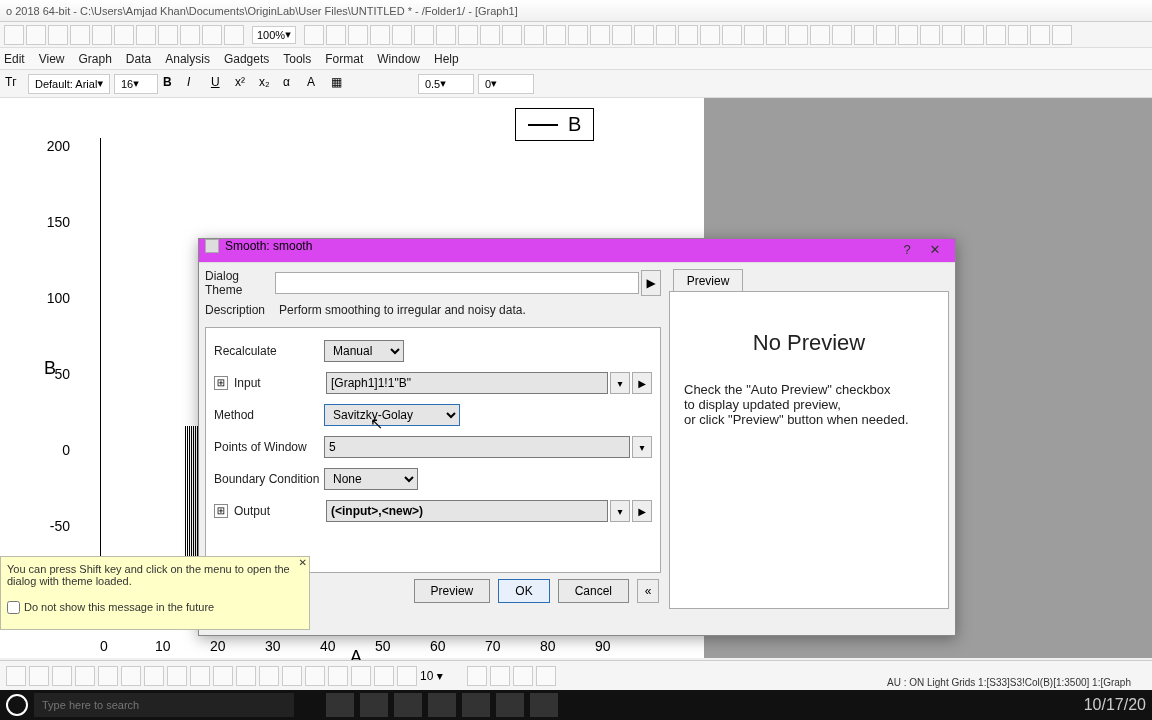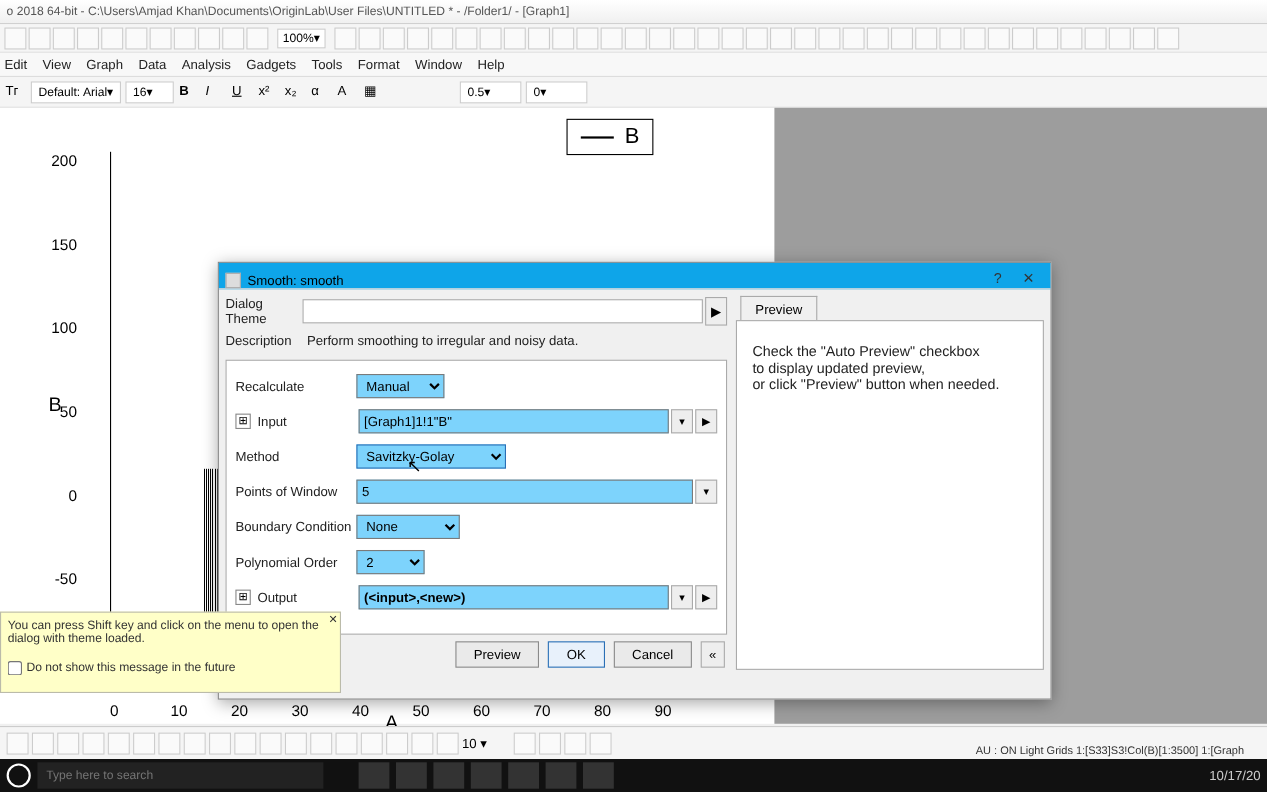--- a/index.html
+++ b/index.html
@@ -18,56 +18,56 @@
 .graph{position:absolute;left:30px;top:10px;width:640px;height:540px}
 .yaxis{position:absolute;left:40px;top:30px;height:480px}
 .yaxis div{position:absolute;right:0;font-size:14px;color:#000}
 .ylabel{position:absolute;left:14px;top:250px;font-size:18px;transform:rotate(0deg)}
 .xaxis{position:absolute;left:70px;bottom:10px;right:0}
 .xaxis span{position:absolute;font-size:14px}
 .xlabel{position:absolute;left:320px;bottom:-20px;font-size:18px}
 .legendbox{position:absolute;left:485px;top:0px;border:1px solid #000;padding:4px 12px;font-size:20px;display:flex;align-items:center;gap:10px;background:#fff}
 .legendbox .line{width:30px;height:2px;background:#000}
 .dialog{position:absolute;left:198px;top:140px;width:758px;height:398px;background:#f0f0f0;border:1px solid #888;box-shadow:0 3px 14px rgba(0,0,0,.35)}
-.dhdr{height:24px;background:#0ea5e9;border-bottom:1px solid #ddd;display:flex;align-items:flex-end;padding:0 6px;font-size:12px}
+.dhdr{height:24px;background:#d946ef;border-bottom:1px solid #ddd;display:flex;align-items:flex-start;padding:0 6px;font-size:12px}
 .dhdr .icn{width:14px;height:14px;background:#ddd;border:1px solid #aaa;margin-right:6px}
 .dhdr .sp{flex:1}
 .dhdr .wb{width:28px;height:20px;display:flex;align-items:center;justify-content:center;font-size:13px;color:#333}
 .dbody{display:flex;padding:6px;gap:8px;height:352px}
 .leftpane{flex:1;display:flex;flex-direction:column}
 .row{display:flex;align-items:center;margin-bottom:6px}
 .row .lbl{width:70px;font-size:12px;color:#222}
 .themeinput{flex:1;height:22px;border:1px solid #aaa;background:#fff}
 .themebtn{width:20px;height:26px;border:1px solid #aaa;background:#eee;margin-left:2px;display:flex;align-items:center;justify-content:center}
 .desc{font-size:12px;color:#222;margin-left:4px}
 .parambox{border:1px solid #aaa;background:#fff;flex:1;padding:12px 8px;margin-top:4px}
 .prow{display:flex;align-items:center;margin-bottom:10px}
 .prow .plbl{width:110px;font-size:12px;color:#222}
-.prow select,.prow input[type=text]{height:22px;border:1px solid #7a7a7a;font-size:12px;padding:0 4px;background:#7dd3fc}
+.prow select,.prow input[type=text]{height:22px;border:1px solid #7a7a7a;font-size:12px;padding:0 4px;background:#e5e5e5}
 .prow .exp{width:14px;height:14px;border:1px solid #888;margin-right:6px;display:flex;align-items:center;justify-content:center;font-size:10px;line-height:1}
 .iconbtn{width:20px;height:22px;border:1px solid #aaa;background:#eee;margin-left:2px;display:flex;align-items:center;justify-content:center;font-size:10px}
 .btnrow{display:flex;justify-content:flex-end;align-items:center;gap:8px;padding:6px 2px}
 .btnrow label{font-size:12px;display:flex;align-items:center;gap:4px;margin-right:auto;margin-left:6px}
 .btn{height:24px;padding:0 16px;border:1px solid #8a8a8a;background:#eaeaea;font-size:12px}
 .btn.primary{border:1px solid #2a6fb5;background:#e8f1fb}
 .collapsebtn{width:22px;height:24px;border:1px solid #aaa;background:#eee;display:flex;align-items:center;justify-content:center}
 .rightpane{width:280px;display:flex;flex-direction:column}
 .prevtab{width:70px;height:22px;border:1px solid #aaa;border-bottom:none;background:#f0f0f0;font-size:12px;display:flex;align-items:center;justify-content:center;margin-left:4px}
 .prevbox{flex:1;border:1px solid #aaa;background:#fff;padding:20px 14px;font-size:13px;color:#222}
 .prevtitle{font-size:22px;font-weight:400;text-align:center;margin:18px 0 26px}
 .tooltip{position:absolute;left:0;top:556px;width:310px;height:74px;background:#ffffc8;border:1px solid #bba;font-size:11px;padding:6px;color:#333}
 .tooltip .x{position:absolute;right:2px;top:0;font-size:10px}
 .statusbar{position:absolute;bottom:30px;left:0;right:0;height:30px;background:#f5f5f5;border-top:1px solid #ccc;display:flex;align-items:center;padding:0 6px;gap:3px}
 .statusbar .sb{width:20px;height:20px;border:1px solid #ccc;background:#fafafa}
 .statusright{position:absolute;bottom:32px;right:21px;font-size:10px;color:#333}
 .taskbar{position:absolute;bottom:0;left:0;right:0;height:30px;background:#111;display:flex;align-items:center;padding:0 6px;gap:6px}
 .taskbar .start{width:22px;height:22px;border-radius:50%;border:2px solid #fff}
 .taskbar .search{flex:0 0 260px;height:24px;background:#222;color:#888;border:none;padding:0 8px;font-size:11px}
 .taskbar .ti{width:28px;height:24px;background:#333}
-.taskbar .tray{margin-left:auto;color:#ccc;font-size:12px;text-align:center;line-height:1.2}
+.taskbar .tray{margin-left:auto;color:#ccc;font-size:16px;text-align:center;line-height:1.2}
 .cursor{position:absolute;left:370px;top:316px;font-size:16px;color:#000;pointer-events:none;z-index:99}
 .spike{position:absolute;left:155px;top:318px;width:30px;height:180px;overflow:hidden}
 .spike::before{content:"";position:absolute;inset:0;background:repeating-linear-gradient(90deg,#000 0 1px,transparent 1px 2px)}
 </style>
 </head>
 <body>
 
 <div class="titlebar">
   <span>o 2018 64-bit - C:\Users\Amjad Khan\Documents\OriginLab\User Files\UNTITLED * - /Folder1/ - [Graph1]</span>
 </div>
@@ -224,24 +224,20 @@
           <div class="prow">
             <span class="plbl">Points of Window</span>
             <input type="text" style="flex: 1 1 0%;" value="5">
             <span class="iconbtn">▾</span>
           </div>
           <div class="prow">
             <span class="plbl">Boundary Condition</span>
             <select style="width:94px"><option>None</option></select>
           </div>
           <div class="prow">
-            <span class="plbl">Polynomial Order</span>
-            <select style="width:62px"><option>2</option></select>
-          </div>
-          <div class="prow">
             <span class="exp">⊞</span>
             <span class="plbl" style="width:92px">Output</span>
             <input type="text" style="flex: 1 1 0%; font-weight: bold;" value="(&lt;input&gt;,&lt;new&gt;)">
             <span class="iconbtn">▾</span>
             <span class="iconbtn">▶</span>
           </div>
         </div>
         <div class="btnrow">
           <label>
               <input type="checkbox" style=""> 
@@ -249,20 +245,21 @@
             </label>
           <button class="btn">Preview</button>
           <button class="btn primary">OK</button>
           <button class="btn">Cancel</button>
           <span class="collapsebtn">«</span>
         </div>
       </div>
       <div class="rightpane">
         <div class="prevtab">Preview</div>
         <div class="prevbox">
+          <div class="prevtitle">No Preview</div>
           <div>Check the "Auto Preview" checkbox</div>
           <div>to display updated preview,</div>
           <div>or click "Preview" button when needed.</div>
         </div>
       </div>
     </div>
   </div>
   <div class="cursor">↖</div>
 </div>
 

